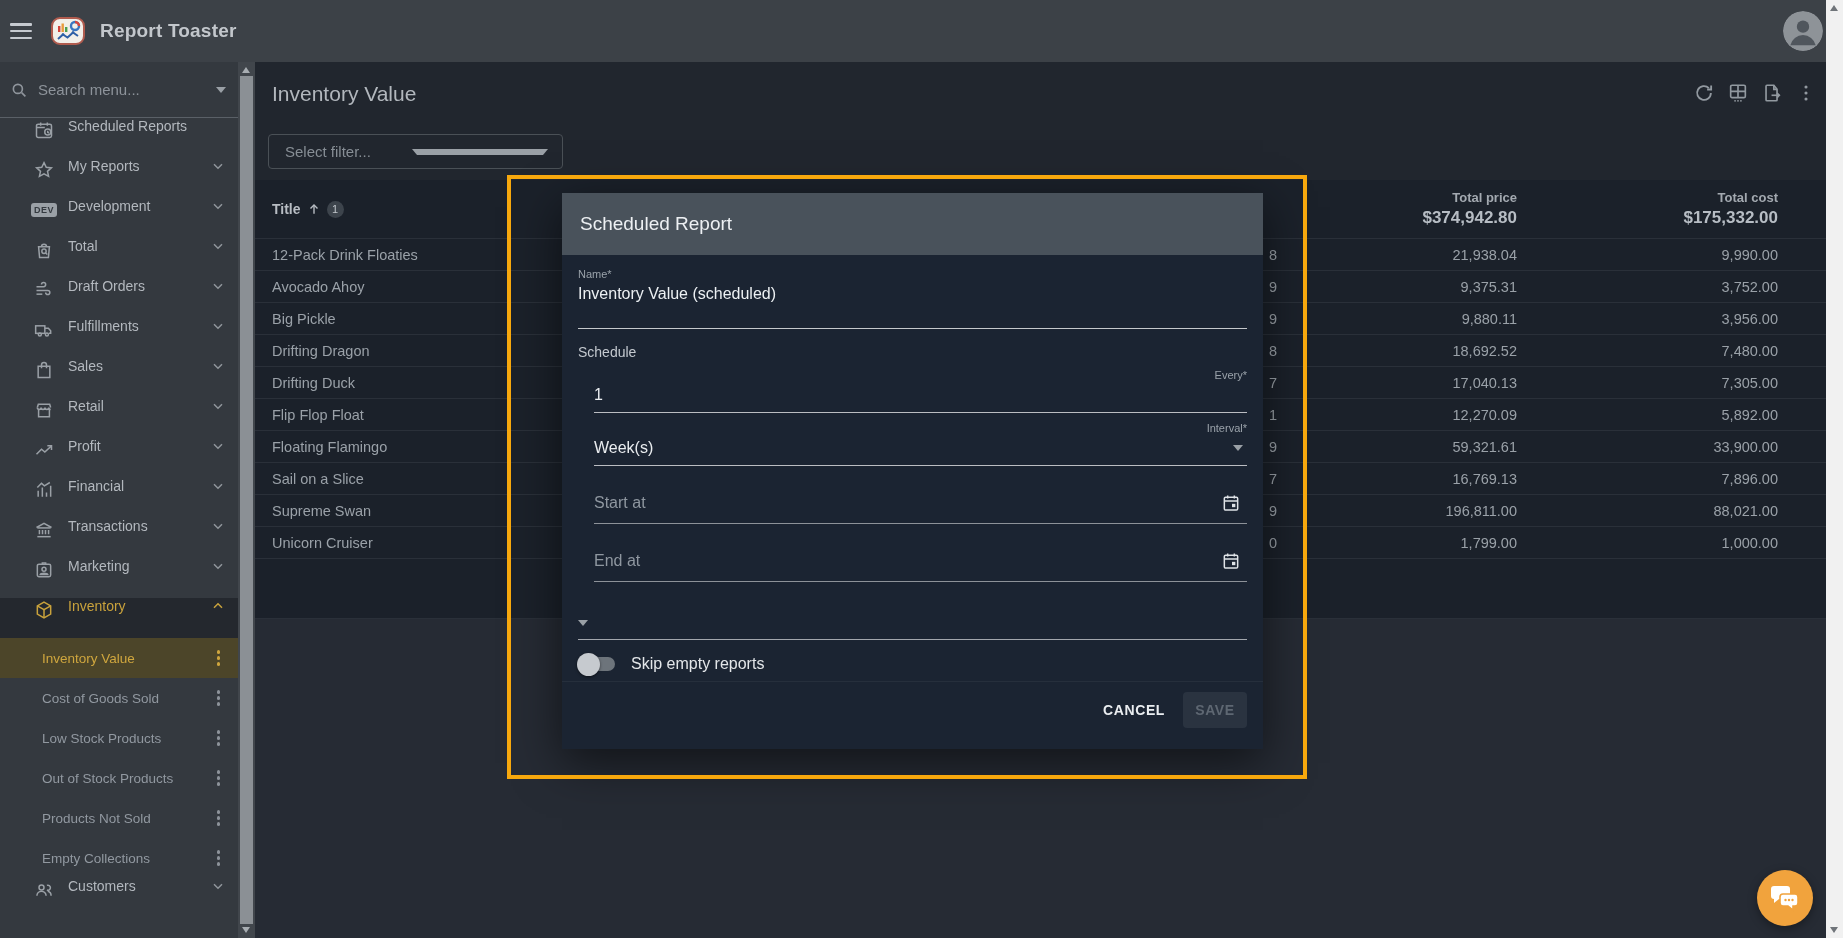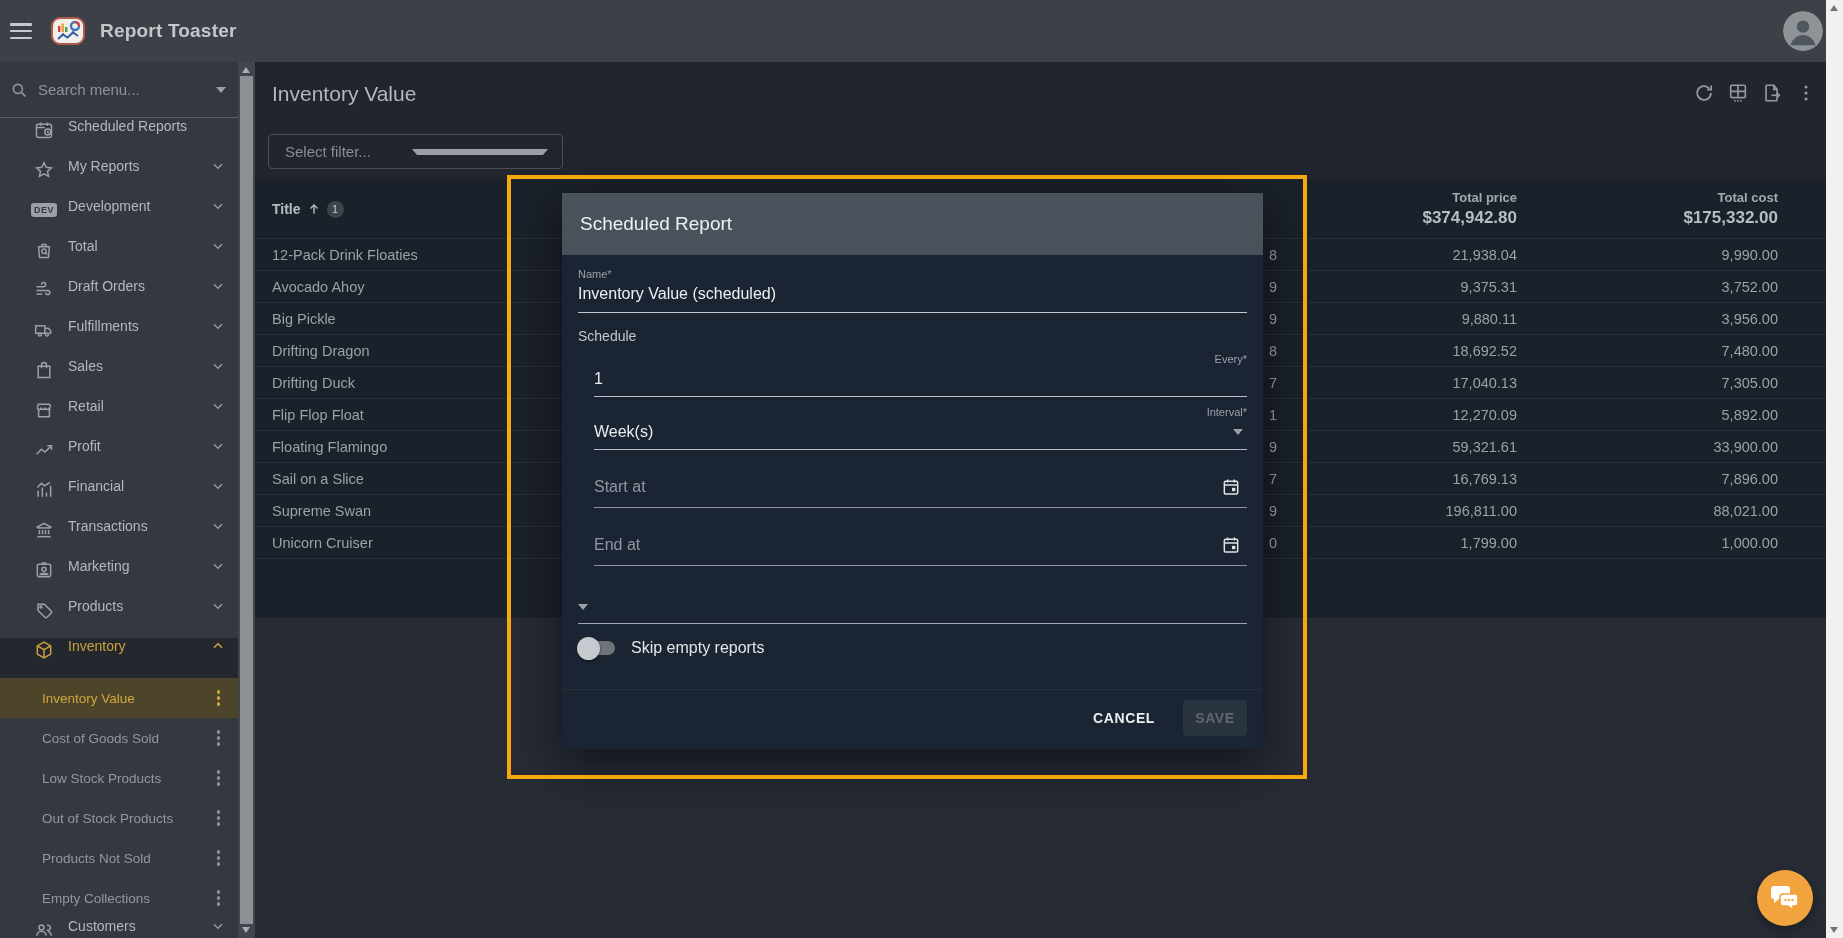--- a/index.html
+++ b/index.html
@@ -66,38 +66,38 @@
   .cell.title { padding-left:17px; white-space:nowrap; overflow:hidden; }
   .cell.num { text-align:right; }
   .tfoot-space { height:60px; border-bottom:1px solid #2a3039; }
 
   
   .modal { position:absolute; left:562px; top:193px; width:701px; height:556px; background:#1b2432; z-index:20; box-shadow:0 14px 45px rgba(0,0,0,.55); }
   .modal-header { height:62px; background:#49525b; display:flex; align-items:center; padding:0 18px; }
   .modal-title { font-size:19px; color:#edf0f3; }
   .modal-body { padding:13px 16px 0 16px; }
   .m-label { font-size:11px; color:#9aa2aa; }
-  .m-value { font-size:16px; color:#ecf0f3; padding:5px 0 9px 0; border-bottom:1px solid rgba(255,255,255,.75); }
+  .m-value { font-size:16px; color:#ecf0f3; padding:5px 0 25px 0; border-bottom:1px solid rgba(255,255,255,.75); }
   .m-section { margin-top:15px; font-size:14px; color:#c4c9cf; }
   .m-indent { margin-left:16px;text-align:right; }
   .m-field { margin-top:9px; }
   .m-valrow { display:flex; align-items:center; justify-content:space-between; padding:5px 4px 8px 0; border-bottom:1px solid rgba(255,255,255,.7); }
   .m-valrow .val { font-size:16px; color:#e9ecef; }
   .date-row { margin-top:17px; height:41px; display:flex; align-items:center; justify-content:space-between; border-bottom:1px solid rgba(255,255,255,.5); padding-right:6px; cursor:text; }
   .date-row .ph { font-size:16px; color:#8f97a0; }
   .pick-row { margin-top:26px; height:37px; display:flex; align-items:center; border-bottom:1px solid rgba(255,255,255,.6); padding-right:6px; cursor:pointer; }
   .pick-row .ph { font-size:16px; color:#9aa1a9; flex:1; }
   .pick-row.format { margin-top:24px; height:34px; }
   .pick-row.format .ph { color:#b9bfc6; }
   .pick-row .mag { margin-right:10px; display:flex; color:#dfe3e7; }
   .toggle-row { margin-top:15px; display:flex; align-items:center; }
   .switch { position:relative; width:34px; height:14px; border-radius:7px; background:#6d747b; margin-left:3px; cursor:pointer; }
   .switch .knob { position:absolute; left:-4px; top:-4.5px; width:23px; height:23px; border-radius:50%; background:#c6cacf; box-shadow:0 1px 3px rgba(0,0,0,.5); }
   .toggle-label { margin-left:16px; font-size:16px; color:#e3e6e9; }
-  .modal-footer { position:absolute; left:0; bottom:4px; width:100%; height:56px; display:flex; align-items:center; justify-content:flex-end; padding:0 16px; gap:28px; border-top:1px solid rgba(255,255,255,.05); }
+  .modal-footer { position:absolute; left:0; bottom:12px; width:100%; height:56px; display:flex; align-items:center; justify-content:flex-end; padding:0 16px; gap:18px; border-top:1px solid rgba(255,255,255,.05); }
   .btn-cancel { font-size:14px; font-weight:bold; letter-spacing:.6px; color:#eaedf0; cursor:pointer; background:none; border:none; font-family:inherit; }
   .btn-save { width:64px; height:36px; background:#2a3340; border:none; border-radius:4px; font-size:14px; font-weight:bold; letter-spacing:.6px; color:#5e6772; font-family:inherit; }
 
   
   .orange-box { position:absolute; left:507px; top:175px; width:800px; height:604px; border:4px solid #f7a80d; z-index:30; pointer-events:none; }
 
   
   .chat-fab { position:absolute; left:1757px; top:870px; width:56px; height:56px; border-radius:50%; background:#f1a33d; z-index:40; display:flex; align-items:center; justify-content:center; cursor:pointer; box-shadow:0 3px 10px rgba(0,0,0,.35); }
 
   
@@ -309,34 +309,20 @@
     <div class="side-item">
       <span class="si-icon">
           <svg width="20" height="20" viewBox="0 0 24 24" fill="none" stroke="currentColor" stroke-width="1.8">
             <rect x="4" y="5" width="16" height="15" rx="2"></rect>
             <path d="M10 5V3.5h4V5"></path>
             <circle cx="12" cy="11" r="2.4"></circle>
             <path d="M7.5 17.5c.6-2 8.4-2 9 0z"></path>
           </svg>
         </span>
       <span class="si-label">Marketing</span>
-      <span class="si-chev">
-          <svg width="16" height="16" viewBox="0 0 24 24" fill="none" stroke="currentColor" stroke-width="2.2">
-            <path d="M6 9.5l6 6 6-6"></path>
-          </svg>
-        </span>
-    </div>
-    <div class="side-item">
-      <span class="si-icon">
-          <svg width="20" height="20" viewBox="0 0 24 24" fill="none" stroke="currentColor" stroke-width="1.8">
-            <path d="M20.6 13.2L12.4 5H4.8v7.6l8.2 8.2a1.8 1.8 0 002.6 0l5-5a1.8 1.8 0 000-2.6z"></path>
-            <circle cx="8.3" cy="8.5" r="1.2"></circle>
-          </svg>
-        </span>
-      <span class="si-label">Products</span>
       <span class="si-chev">
           <svg width="16" height="16" viewBox="0 0 24 24" fill="none" stroke="currentColor" stroke-width="2.2">
             <path d="M6 9.5l6 6 6-6"></path>
           </svg>
         </span>
     </div>
     <div class="side-item gold">
       <span class="si-icon">
           <svg width="20" height="20" viewBox="0 0 24 24" fill="none" stroke="currentColor" stroke-width="1.8">
             <path d="M12 2.5l8 4.5v10l-8 4.5-8-4.5V7z"></path>

